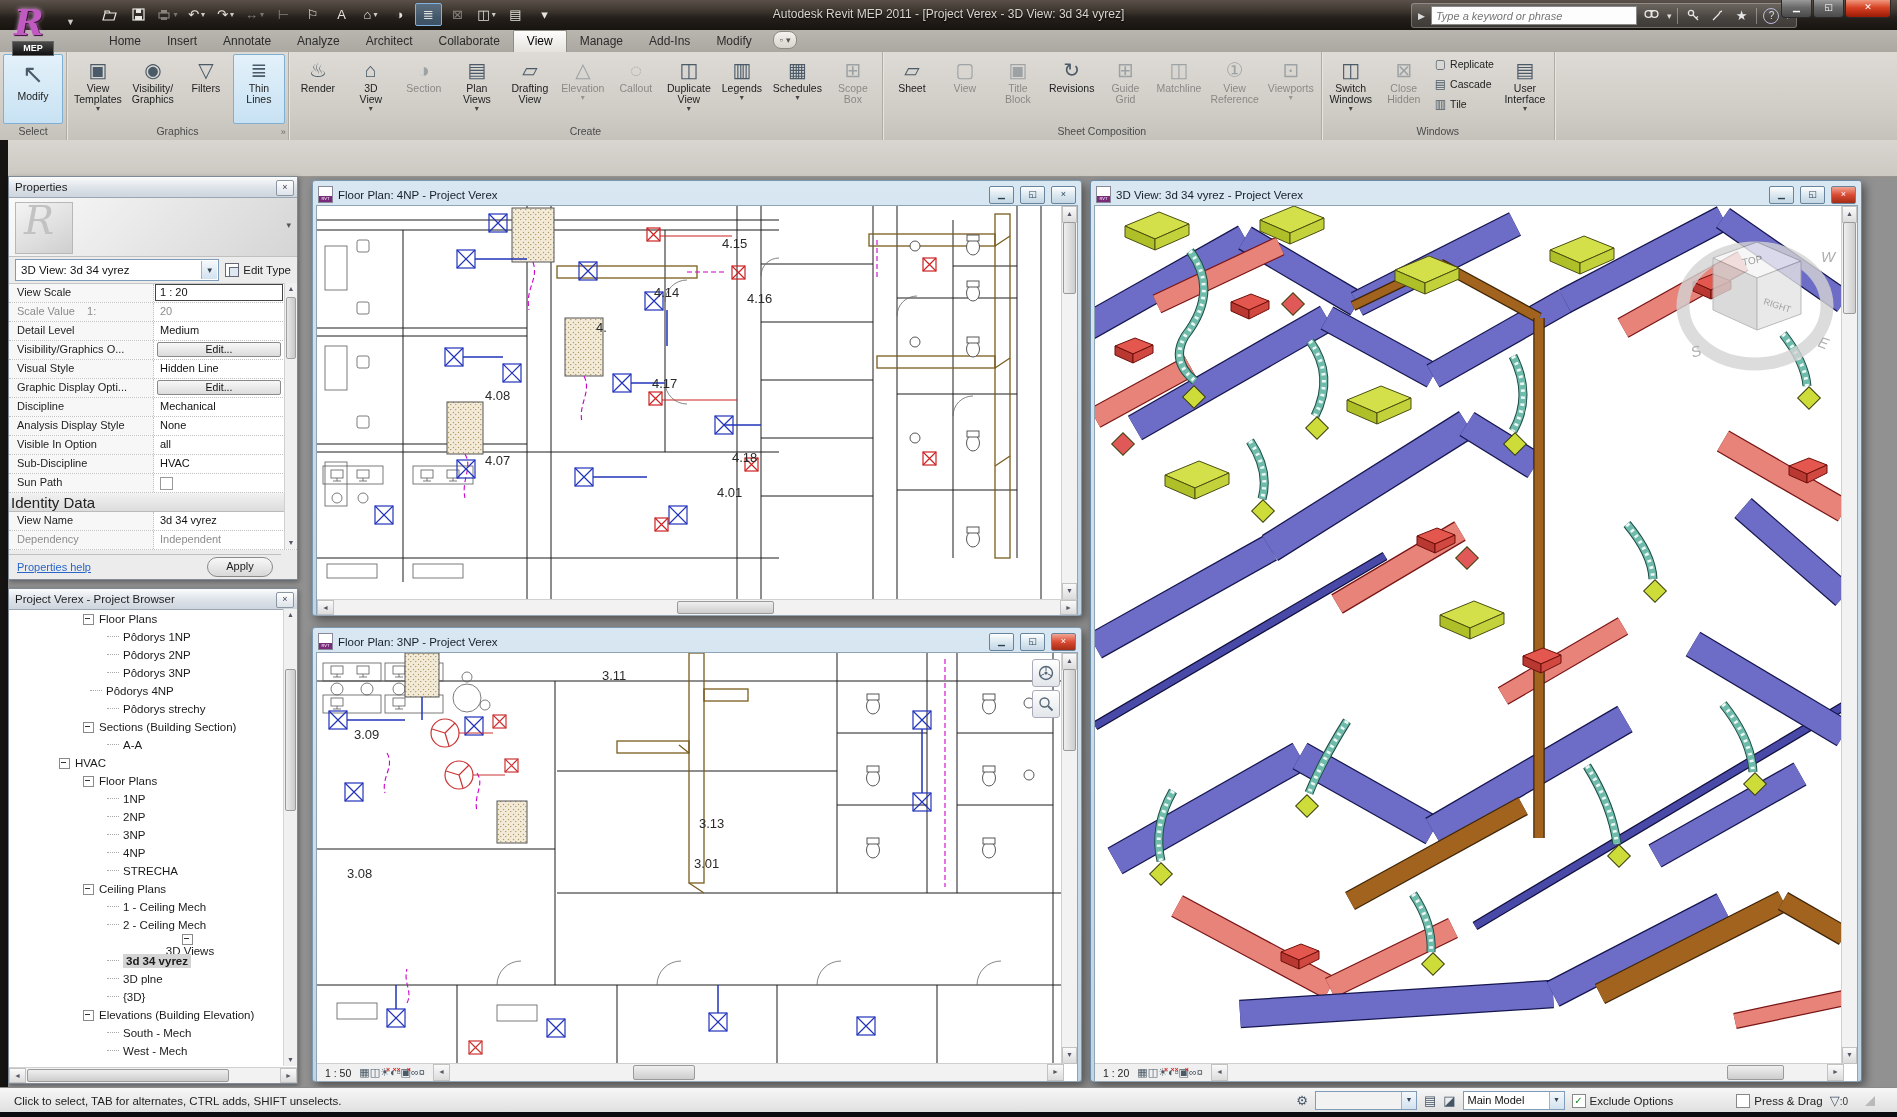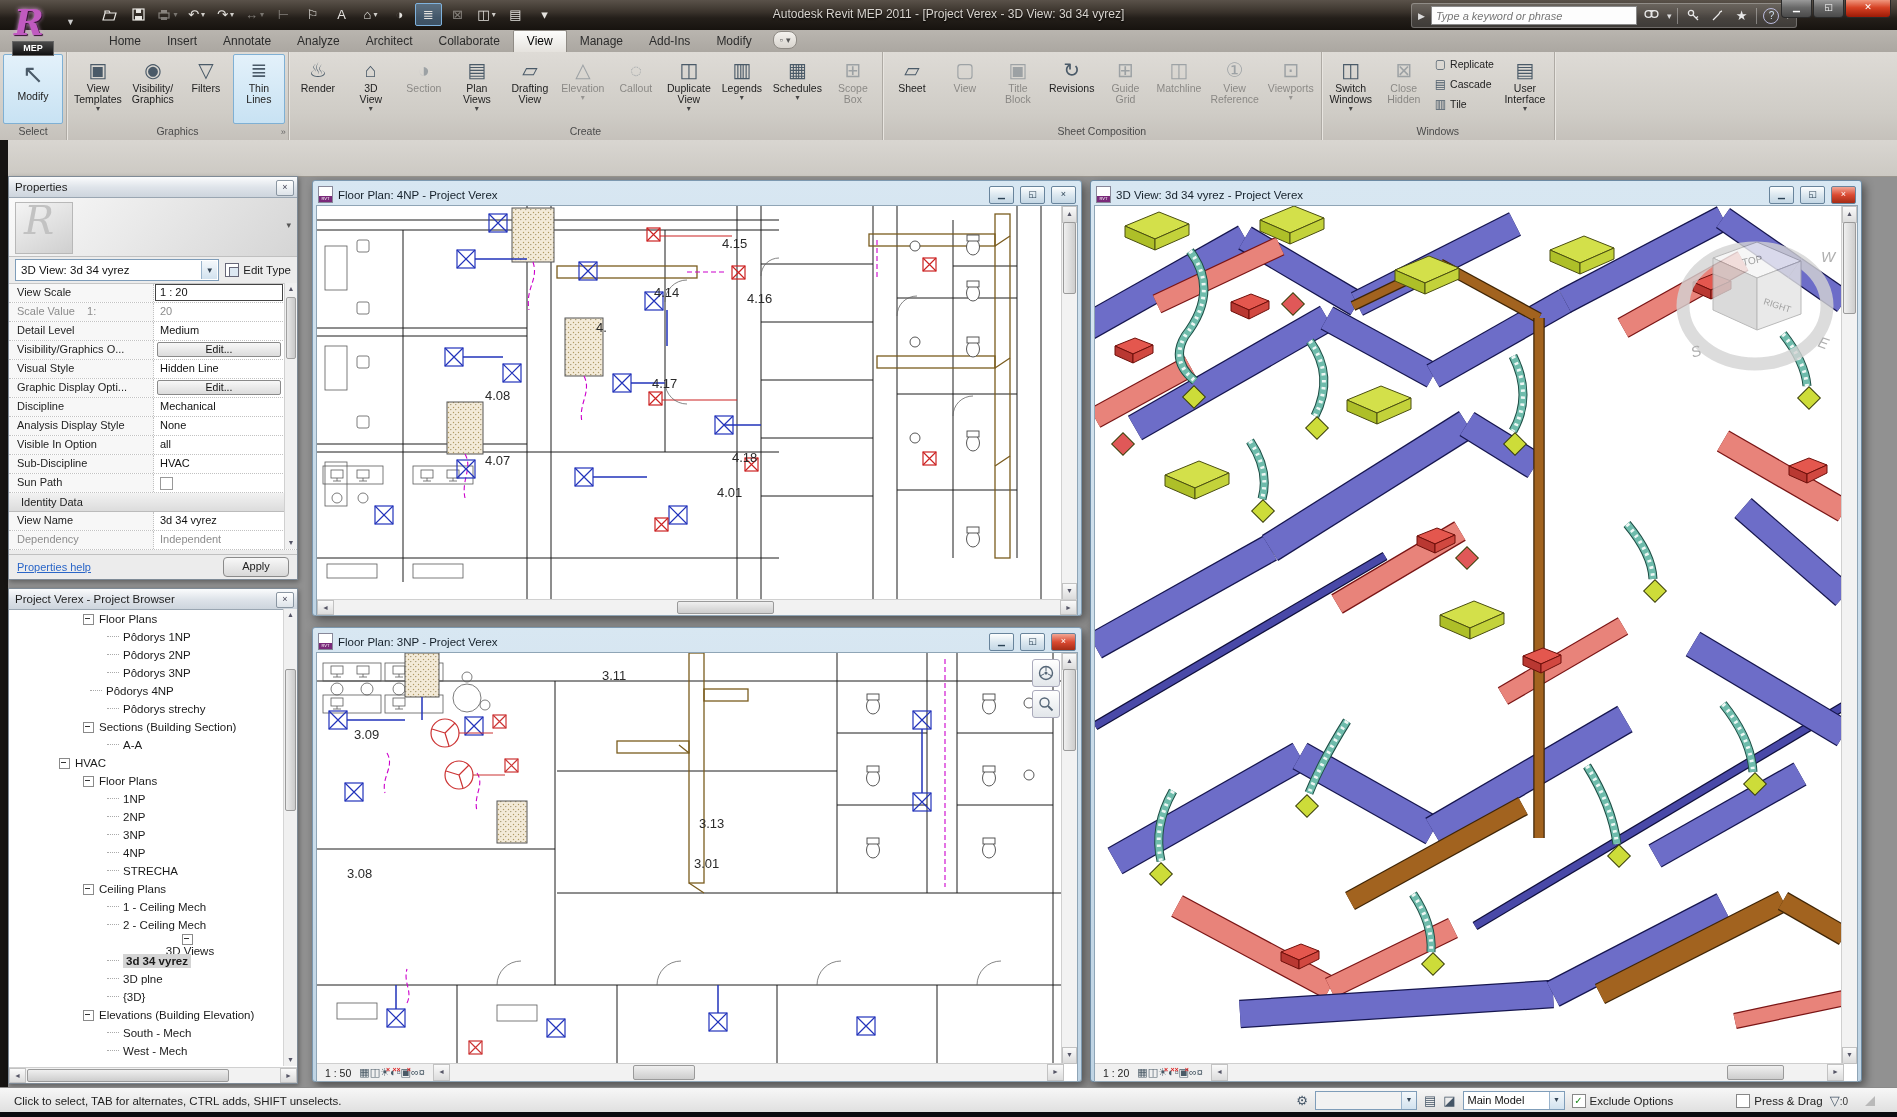--- a/index.html
+++ b/index.html
@@ -89,26 +89,26 @@
   .pgl{width:136px;padding-left:8px;color:#222;border-right:1px dotted #c2c2c2;height:100%;line-height:17px;
     background:#f7f7f7;white-space:pre;overflow:hidden;}
   .pgv{flex:1;padding-left:6px;color:#111;height:100%;line-height:17px;position:relative;overflow:hidden;}
   .pgv.dim,.pgl.dim{color:#8c8c8c;}
   .pgv .ebox{position:absolute;left:1px;right:14px;top:0px;bottom:1px;border:1px solid #444;background:#fff;
     line-height:15px;padding-left:4px;}
   .pgv .btn{position:absolute;left:3px;right:16px;top:1px;bottom:2px;border:1px solid #8a8a8a;border-radius:2px;
     background:linear-gradient(#f8f8f8,#dcdcdc);text-align:center;line-height:13px;font-size:10.5px;}
   .pgv .cb{width:11px;height:11px;border:1px solid #999;background:#fff;display:inline-block;margin-top:3px;}
   .prow.hdr{background:linear-gradient(#f2f2f2,#dcdcdc);border-bottom:1px solid #bbb;}
-  .prow.hdr .hl{flex:1;padding-left:12px;font-size:11px;color:#222;}
+  .prow.hdr .hl{flex:1;padding-left:2px;font-size:15px;color:#222;}
   .prow.hdr .chv{padding-right:8px;color:#555;font-size:9px;}
-  .pfoot{position:absolute;left:0;right:0;bottom:0;height:24px;background:#ececec;border-top:1px solid #c0c0c0;
+  .pfoot{position:absolute;left:0;right:16px;bottom:0;height:24px;background:#ececec;border-top:1px solid #c0c0c0;
     display:flex;align-items:center;justify-content:space-between;padding:0 8px;}
   .plink{font-size:11px;color:#2a66c8;text-decoration:underline;}
-  .pbtn{width:64px;height:18px;border:1px solid #8a8a8a;border-radius:4px;background:linear-gradient(#f8f8f8,#d8d8d8);
+  .pbtn{width:64px;height:18px;border:1px solid #8a8a8a;border-radius:10px;background:linear-gradient(#f8f8f8,#d8d8d8);
     font-size:11px;text-align:center;line-height:17px;color:#222;}
   .pvscroll{position:absolute;right:0;top:0;bottom:0;width:12px;background:#f0f0f0;border-left:1px solid #d0d0d0;}
   .pvscroll .thumb{position:absolute;left:1px;right:1px;top:14px;height:60px;background:linear-gradient(90deg,#e8e8e8,#c8c8c8);
     border:1px solid #a0a0a0;border-radius:2px;}
   .sarr{position:absolute;left:0;right:0;height:12px;font-size:7px;color:#556;text-align:center;line-height:12px;}
   
   #tree{background:#fff;position:relative;overflow:hidden;}
   .titem{height:18px;display:flex;align-items:center;font-size:11.5px;color:#1a1a1a;white-space:nowrap;}
   .titem .bx{width:9px;height:9px;border:1px solid #8a8a8a;background:#fff;margin-right:5px;position:relative;flex:none;}
   .titem .bx::after{content:"";position:absolute;left:1px;top:3px;width:5px;height:1px;background:#333;}

